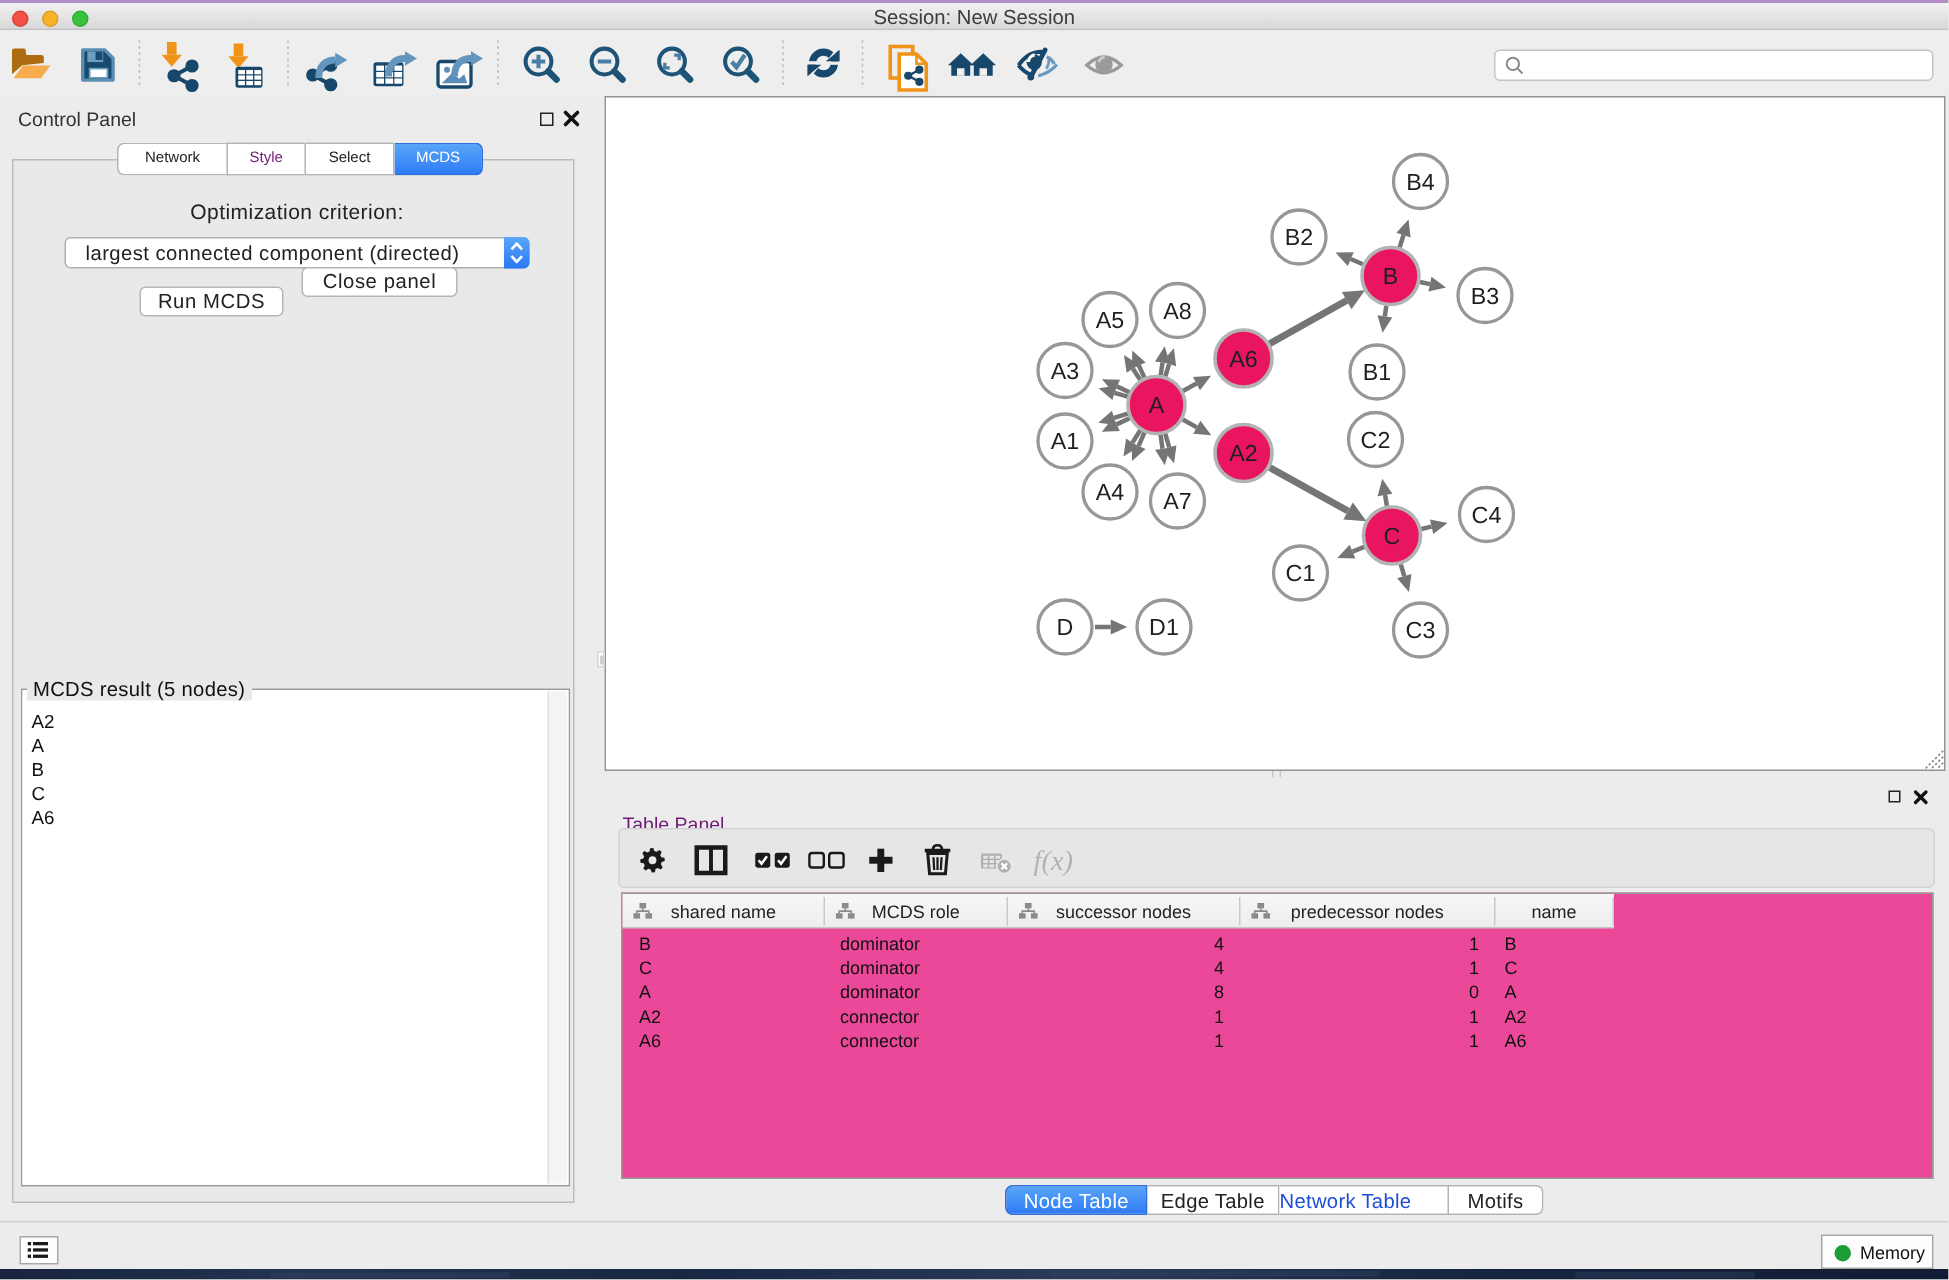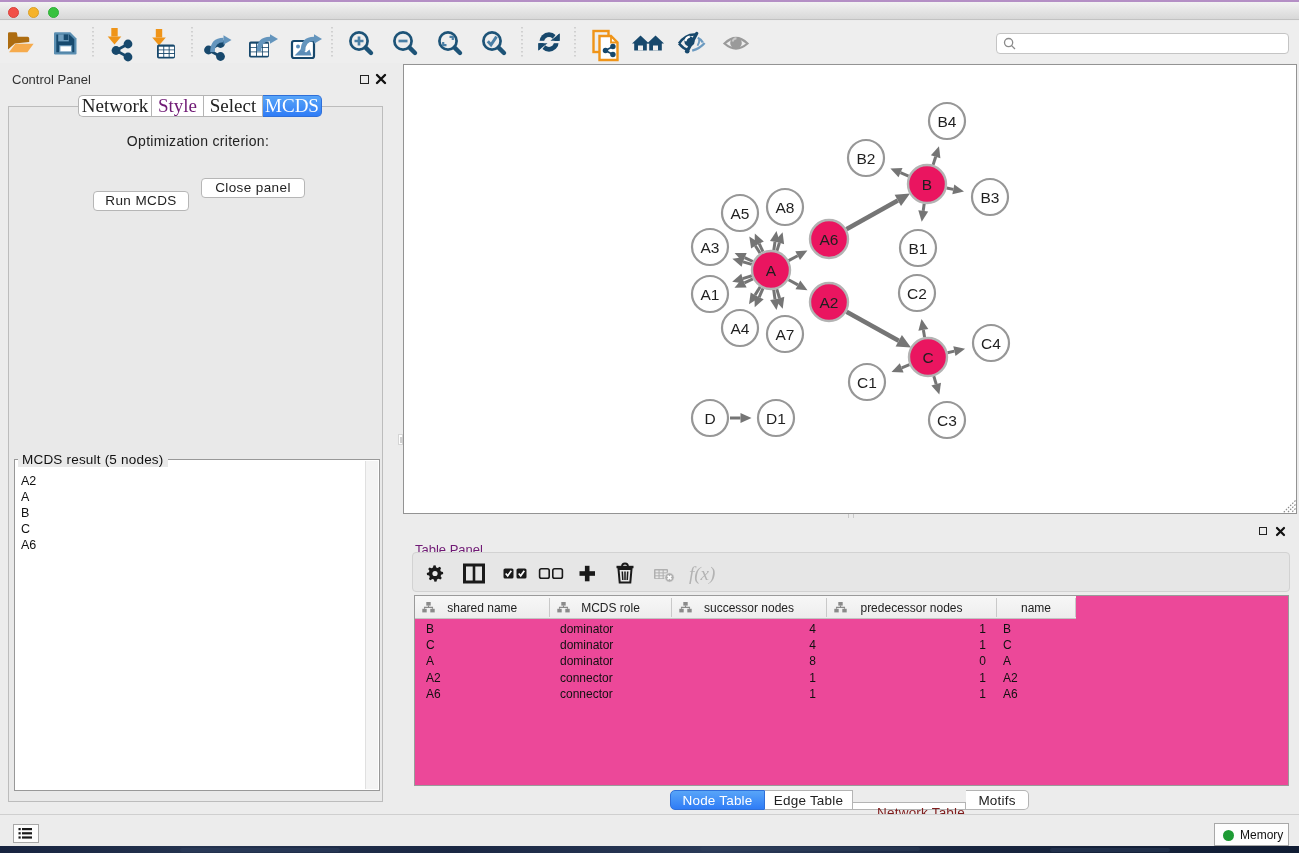--- a/index.html
+++ b/index.html
@@ -11,20 +11,21 @@
 </style>
 </head>
 <body>
 
 <div class="abs" style="left:0;top:0;width:1299px;height:2px;background:#b48fc5;"></div>
 
 <div class="abs" style="left:0;top:2px;width:1299px;height:18px;background:linear-gradient(#f2f2f2,#d8d8d8);border-bottom:1px solid #c2c2c2;">
   <div class="tl" style="left:7.5px;top:4.5px;width:11px;height:11px;background:#f25048;border:0.5px solid #d8423c;"></div>
   <div class="tl" style="left:27.5px;top:4.5px;width:11px;height:11px;background:#f6b32a;border:0.5px solid #dba028;"></div>
   <div class="tl" style="left:47.5px;top:4.5px;width:11px;height:11px;background:#38c23f;border:0.5px solid #2fae38;"></div>
+  <div class="abs" style="left:0;width:1299px;top:1.5px;text-align:center;font-size:13.5px;color:#3c3c3c;">Session: New Session</div>
 </div>
 
 <div class="abs" id="toolbar" style="left:0;top:21px;width:1299px;height:42px;background:#eeeeee;">
   <svg width="1299" height="42" viewBox="0 0 1299 42" style="position:absolute;left:0;top:0;">
 <line x1="93" y1="6" x2="93" y2="37" stroke="#b3b3b3" stroke-width="1" stroke-dasharray="1.5,2.5"></line>
 <line x1="192" y1="6" x2="192" y2="37" stroke="#b3b3b3" stroke-width="1" stroke-dasharray="1.5,2.5"></line>
 <line x1="332" y1="6" x2="332" y2="37" stroke="#b3b3b3" stroke-width="1" stroke-dasharray="1.5,2.5"></line>
 <line x1="522" y1="6" x2="522" y2="37" stroke="#b3b3b3" stroke-width="1" stroke-dasharray="1.5,2.5"></line>
 <line x1="575" y1="6" x2="575" y2="37" stroke="#b3b3b3" stroke-width="1" stroke-dasharray="1.5,2.5"></line>
 <path d="M8 28.5 L8 12.6 Q8 11.3 9.4 11.3 L15.8 11.3 Q16.8 11.3 17 12.2 L17.6 15.7 L27.6 15.7 Q29.2 15.7 29.2 17.3 L29.2 21 L14.8 22.5 L8 28.5 Z" fill="#ad6c10"></path>
@@ -138,29 +139,38 @@
 <div class="abs" style="left:0;top:64px;width:391px;height:747px;background:#ececec;">
   <div class="abs" style="left:12px;top:8px;font-size:13px;color:#333;">Control Panel</div>
 
   <div class="abs" style="left:360px;top:11px;width:9px;height:9px;border:1.6px solid #222;"></div>
   <svg class="abs" style="left:375px;top:9px;" width="12" height="12" viewBox="0 0 12 12">
       <path d="M2 2 L10 10 M10 2 L2 10" stroke="#111" stroke-width="2.4" stroke-linecap="round"></path>
     </svg>
 
   <div class="abs" style="left:8px;top:42px;width:375px;height:696px;background:#e9e9e9;border:1px solid #bcbcbc;"></div>
 
-  <div class="abs" style="left:78px;top:31px;height:22px;display:flex;font-size:19px;font-family:Liberation Serif, serif;">
+  <div class="abs" style="left:78px;top:31px;height:22px;display:flex;font-size:10px;">
     <div style="width:73px;background:#fff;border:1px solid #b4b4b4;border-right:none;border-radius:5px 0 0 5px;text-align:center;line-height:20px;color:#222;">Network</div>
     <div style="width:52px;background:#fff;border:1px solid #b4b4b4;border-right:none;text-align:center;line-height:20px;color:#701a75;">Style</div>
     <div style="width:60px;background:#fff;border:1px solid #b4b4b4;text-align:center;line-height:20px;color:#222;">Select</div>
     <div style="width:59px;background:linear-gradient(#58a5f8,#2f7cf6);border:1px solid #2e6fd9;border-left:none;border-radius:0 5px 5px 0;text-align:center;line-height:20px;color:#fff;">MCDS</div>
   </div>
 
   <div class="abs" style="left:0;top:69px;width:391px;text-align:center;font-size:14px;letter-spacing:0.3px;color:#222;"><span style="margin-left:5px;">Optimization criterion:</span></div>
 
+  <div class="abs" style="left:43px;top:94px;width:310px;height:21px;background:#fff;border:1px solid #b0b0b0;border-radius:4px;">
+    <div style="position:absolute;left:13px;top:2px;font-size:13.5px;letter-spacing:0.3px;color:#222;">largest connected component (directed)</div>
+    <div style="position:absolute;right:-1px;top:-1px;width:17px;height:21px;background:linear-gradient(#5aa7f9,#2a78f4);border-radius:0 4px 4px 0;">
+      <svg width="17" height="21" viewBox="0 0 17 21">
+          <path d="M5 8.2 L8.5 4.4 L12 8.2" fill="none" stroke="#fff" stroke-width="1.8" stroke-linejoin="round"></path>
+          <path d="M5 12.8 L8.5 16.6 L12 12.8" fill="none" stroke="#fff" stroke-width="1.8" stroke-linejoin="round"></path>
+        </svg>
+    </div>
+  </div>
 
   <div class="abs" style="left:93px;top:127px;width:96px;height:20px;background:#fff;border:1px solid #b6b6b6;border-radius:4px;text-align:center;line-height:18.5px;font-size:13.5px;letter-spacing:0.4px;color:#222;">Run MCDS</div>
   <div class="abs" style="left:201px;top:114px;width:104px;height:20px;background:#fff;border:1px solid #b6b6b6;border-radius:4px;text-align:center;line-height:18.5px;font-size:13.5px;letter-spacing:0.4px;color:#222;">Close panel</div>
 
   <div class="abs" style="left:14px;top:395px;width:366px;height:332px;border:1px solid #989898;background:#fff;"></div>
   <div class="abs" style="left:15px;top:396px;width:364px;height:330px;background:#fff;font-size:12.5px;color:#111;">
     <div style="padding:13px 0 0 6px;line-height:16px;">A2<br>A<br>B<br>C<br>A6</div>
     <div style="position:absolute;right:1px;top:1px;width:13px;height:328px;background:#f4f4f4;border-left:1px solid #e0e0e0;"></div>
   </div>
   <div class="abs" style="left:18px;top:388px;background:#e9e9e9;padding:0 4px;font-size:13.5px;letter-spacing:0.2px;color:#111;z-index:5;line-height:15px;">MCDS result (5 nodes)</div>
@@ -399,21 +409,21 @@
 <div style="position:absolute;left:11px;top:91.1px;font-size:12px;">A6</div>
 <div style="position:absolute;left:145px;top:91.1px;font-size:12px;">connector</div>
 <div style="position:absolute;left:256px;top:91.1px;width:145px;text-align:right;font-size:12px;">1</div>
 <div style="position:absolute;left:411px;top:91.1px;width:160px;text-align:right;font-size:12px;">1</div>
 <div style="position:absolute;left:588px;top:91.1px;font-size:12px;">A6</div>
   </div>
 
   <div class="abs" style="left:262px;top:272px;height:20px;display:flex;font-size:13.5px;letter-spacing:0.2px;">
     <div style="width:95px;background:linear-gradient(#58a5f8,#2f7cf6);border:1px solid #2e6fd9;border-radius:5px 0 0 5px;text-align:center;line-height:19px;color:#fff;">Node Table</div>
     <div style="width:88px;background:#fff;border:1px solid #b4b4b4;border-left:none;text-align:center;line-height:19px;color:#222;">Edge Table</div>
-    <div style="width:113px;background:#fff;border:1px solid #b4b4b4;border-left:none;text-align:right;line-height:19px;color:#7f1d1d;margin-top:12px;">Network Table</div>
+    <div style="width:113px;background:#fff;border:1px solid #b4b4b4;border-left:none;text-align:left;line-height:19px;color:#1d4ed8;">Network Table</div>
     <div style="width:63px;background:#fff;border:1px solid #b4b4b4;border-left:none;border-radius:0 5px 5px 0;text-align:center;line-height:19px;color:#222;">Motifs</div>
   </div>
 </div>
 
 <div class="abs" style="left:0;top:814px;width:1299px;height:32px;background:#ececec;border-top:1px solid #cfcfcf;">
   <div class="abs" style="left:13px;top:9px;width:26px;height:19px;background:#fdfdfd;border:1px solid #a8a8a8;">
     <svg width="24" height="17" viewBox="0 0 24 17">
         <g fill="#1a1a1a">
           <rect x="8" y="3" width="10" height="2.2"></rect>
           <rect x="8" y="7.2" width="10" height="2.2"></rect>

